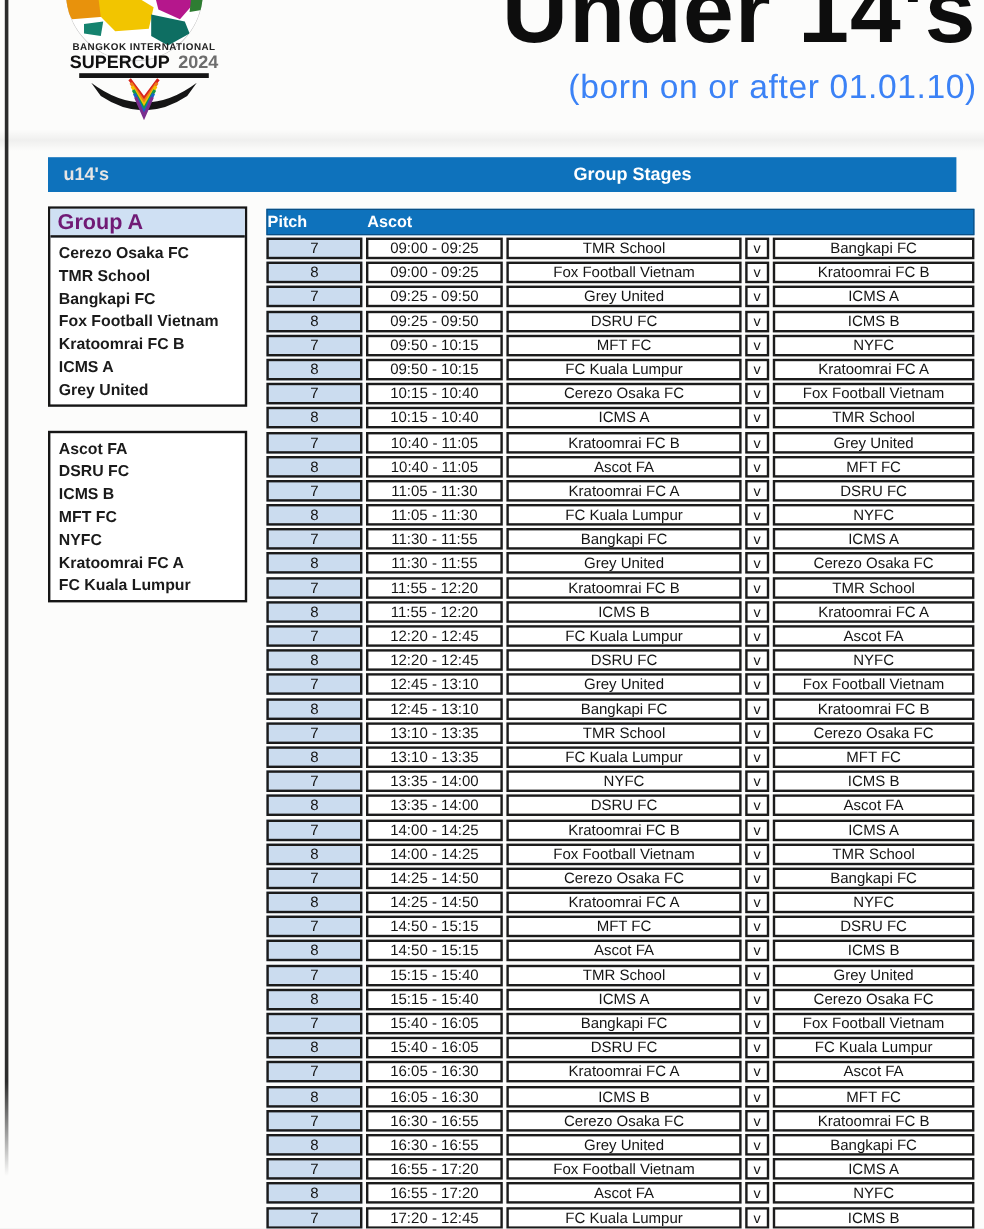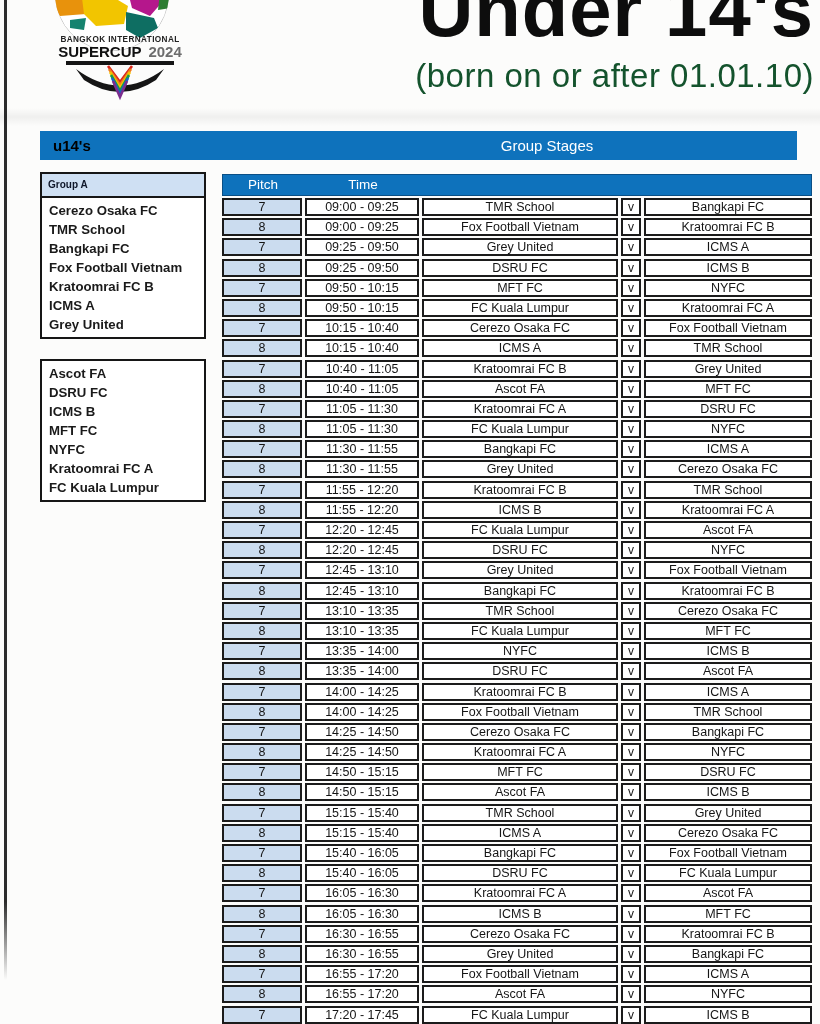--- a/index.html
+++ b/index.html
@@ -15,65 +15,65 @@
 
   
   .logo-svg{position:absolute;left:46px;top:-24px;width:146px;height:152px;}
   .page-title{
     position:absolute;top:-28px;right:6px;
     font-size:76px;font-weight:bold;letter-spacing:1px;line-height:1;
     color:#0d0d0d;white-space:nowrap;
   }
   .page-subtitle{
     position:absolute;top:57px;right:6px;
-    font-size:33px;letter-spacing:0.5px;color:#14532d;white-space:nowrap;
+    font-size:28px;letter-spacing:0.5px;color:#3b82f6;white-space:nowrap;
   }
 
   
   .banner{
     position:absolute;left:40px;top:131px;width:757px;height:29px;
     background:var(--banner-blue,#0e72bc);
   }
   .banner-left{
     position:absolute;left:13px;top:0;height:29px;line-height:29px;
-    color:#000000;font-weight:bold;font-size:15px;
+    color:#e5e5e5;font-weight:bold;font-size:15px;
   }
   .banner-center{
-    position:absolute;left:387px;top:0;height:29px;line-height:29px;
+    position:absolute;left:367px;top:0;height:29px;line-height:29px;
     transform:translateX(-50%) translateX(120px);
-    color:#fff;font-weight:normal;font-size:15px;white-space:nowrap;
+    color:#fff;font-weight:bold;font-size:15px;white-space:nowrap;
   }
 
   
   .groups-panel{position:absolute;left:40px;top:172px;width:166px;}
   .group-box{border:2px solid #161616;background:#fff;margin-bottom:20px;}
   .group-header{
     background:var(--group-header-blue,#cfe0f3);
     border-bottom:2px solid #161616;
     height:22px;line-height:22px;padding:0 6px;
-    font-weight:bold;font-size:10px;color:#0f172a;
+    font-weight:bold;font-size:18px;color:#701a75;
   }
   .group-teams{margin:0;padding:3px 4px 3px 7px;list-style:none;}
   .group-teams li{line-height:19px;font-weight:bold;font-size:13.2px;white-space:nowrap;}
 
   
   .schedule{position:absolute;left:222px;top:174px;width:590px;}
   .sched-grid{
     display:grid;
     grid-template-columns:80px 114px 196px 20px 168px;
     column-gap:3px;
   }
   .sched-header{
     background:var(--banner-blue,#0e72bc);
     border:1px solid #0a4f85;
     height:22px;margin-bottom:2px;box-sizing:border-box;
   }
   .sched-header .hcell{
-    color:#fff;font-weight:normal;font-size:13.5px;line-height:20px;
-    text-align:center;overflow:hidden;
+    color:#fff;font-weight:bold;font-size:13.5px;line-height:20px;
+    text-align:left;overflow:hidden;
   }
   .sched-rows{row-gap:2.2px;}
   .cell{
     box-sizing:border-box;height:18px;
     border:2px solid var(--border-dark,#1b1b1b);
     background:#fff;
     font-size:12.5px;line-height:14px;text-align:center;
     white-space:nowrap;overflow:hidden;color:#151515;
   }
   .cell.pitch{background:var(--pitch-cell-blue,#cbdcef);}
@@ -152,21 +152,21 @@
           <li>NYFC</li>
           <li>Kratoomrai FC A</li>
           <li>FC Kuala Lumpur</li>
         </ul>
   </div>
 </aside>
 
   <section class="schedule">
     <div class="sched-grid sched-header">
       <div class="hcell">Pitch</div>
-      <div class="hcell">Time</div>
+      <div class="hcell">Ascot</div>
       <div class="hcell"></div>
     </div>
     <div class="sched-grid sched-rows">
   <div class="cell pitch">7</div>
   <div class="cell time">09:00 - 09:25</div>
   <div class="cell home">TMR School</div>
   <div class="cell versus">v</div>
   <div class="cell away">Bangkapi FC</div>
 
   <div class="cell pitch">8</div>
@@ -397,20 +397,20 @@
   <div class="cell versus">v</div>
   <div class="cell away">ICMS A</div>
 
   <div class="cell pitch">8</div>
   <div class="cell time">16:55 - 17:20</div>
   <div class="cell home">Ascot FA</div>
   <div class="cell versus">v</div>
   <div class="cell away">NYFC</div>
 
   <div class="cell pitch">7</div>
-  <div class="cell time">17:20 - 17:45</div>
+  <div class="cell time">17:20 - 12:45</div>
   <div class="cell home">FC Kuala Lumpur</div>
   <div class="cell versus">v</div>
   <div class="cell away">ICMS B</div>
 </div>
   </section>
 
 </div>
 
 </body></html>

